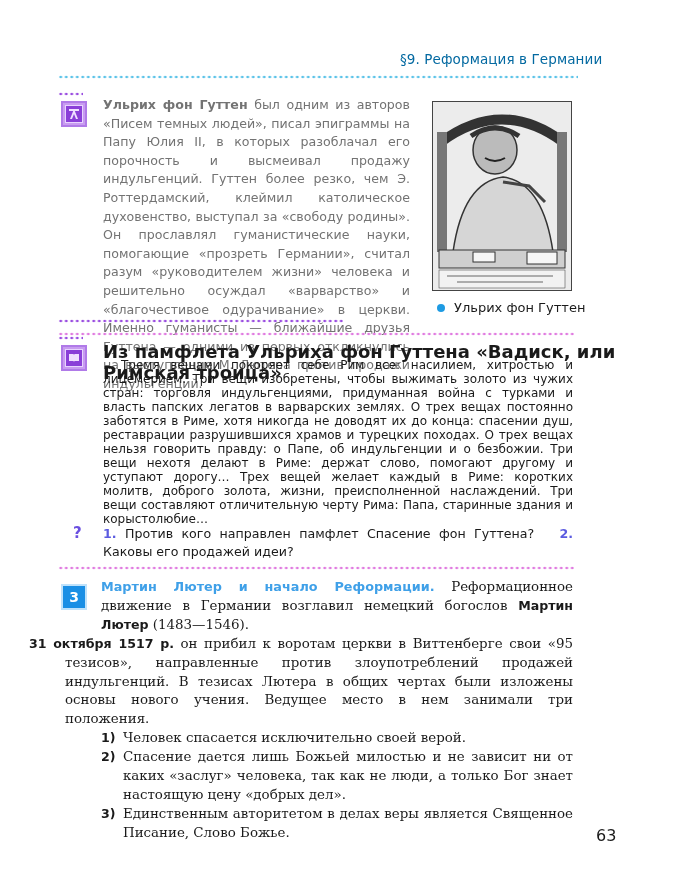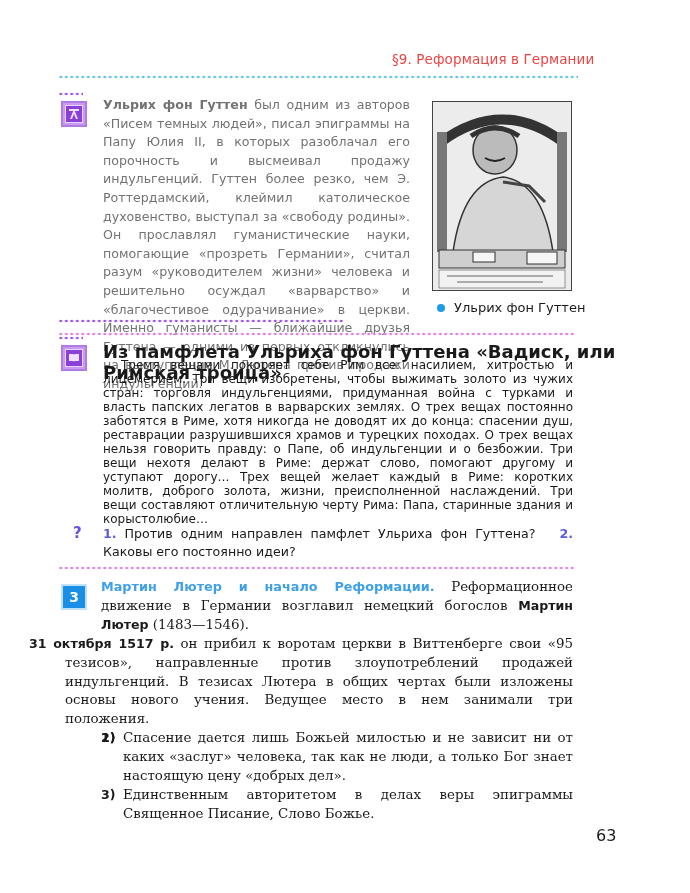--- a/index.html
+++ b/index.html
@@ -2,22 +2,22 @@
 <html><head>
   <meta charset="utf-8">
   <style>
     html, body { margin: 0; padding: 0; }
     body {
       width: 690px; height: 893px; background: #ffffff; position: relative;
       overflow: hidden; color: #1a1a1a;
     }
 
     .running-head {
-      position: absolute; left: 392px; top: 51px;
-      font-family: "DejaVu Sans", sans-serif; font-size: 13.5px; color: #ef4444;
+      position: absolute; left: 400px; top: 51px;
+      font-family: "DejaVu Sans", sans-serif; font-size: 13.5px; color: #0369a1;
       letter-spacing: 0.1px;
     }
     .dots {
       position: absolute; height: 4px;
       background-image: radial-gradient(circle, var(--c) 1.3px, transparent 1.6px);
       background-size: 5.5px 4px; background-repeat: repeat-x;
     }
     .dots.cyan { --c: #5cc3e8; }
     .dots.purple { --c: #9a4de0; }
     .dots.pink { --c: #e07be0; }
@@ -148,31 +148,31 @@
         <path d="M11 1 H7 Q6 1 6 2 V9 Q6 8 7 8 H11 Z" fill="#f0e0ff"></path>
       </svg>
   </div>
 </div>
 <div class="quote-title">Из памфлета Ульриха фон Гуттена «Вадиск, или Римская троица»</div>
 <div class="quote-body">Тремя вещами покоряет себе Рим все: насилием, хитростью и лицемерием. Три вещи изобретены, чтобы выжимать золото из чужих стран: торговля индульгенциями, придуманная война с турками и власть папских легатов в варварских землях. О трех вещах постоянно заботятся в Риме, хотя никогда не доводят их до конца: спасении душ, реставрации разрушившихся храмов и турецких походах. О трех вещах нельзя говорить правду: о Папе, об индульгенции и о безбожии. Три вещи нехотя делают в Риме: держат слово, помогают другому и уступают дорогу… Трех вещей желает каждый в Риме: коротких молитв, доброго золота, жизни, преисполненной наслаждений. Три вещи составляют отличительную черту Рима: Папа, старинные здания и корыстолюбие…</div>
 
 <div class="qmark">?</div>
 <div class="questions">
   <span class="qnum">1.</span>
-  <span>Против одним направлен памфлет Ульриха фон Гуттена?</span>
+  <span>Против кого направлен памфлет Спасение фон Гуттена?</span>
   &nbsp;&nbsp;<span class="qnum">2.</span>
-  <span>Каковы его постоянно идеи?</span>
+  <span>Каковы его продажей идеи?</span>
 </div>
 <div class="dots pink" style="left:58px; top:566px; width:516px;"></div>
 
 <div class="section-badge">3</div>
 <div class="main-text">
   <span class="indent2"><span class="sec-title">Мартин Лютер и начало Реформации.</span><span> Реформационное движение в Германии возглавил немецкий богослов </span><span class="sans-b">Мартин Лютер</span><span> (1483—1546). </span></span>
   <span style="margin-left:-36px;"></span>
   <span class="sans-b">31 октября 1517 р.</span><span> он прибил к воротам церкви в Виттенберге свои «95 тезисов», направленные против злоупотреблений продажей индульгенций. В тезисах Лютера в общих чертах были изложены основы нового учения. Ведущее место в нем занимали три положения.</span>
   <ul class="list">
-    <li><span class="num">1)</span></li>
+    <li><span class="num">1)</span><span>Человек спасается исключительно своей верой.</span></li>
     <li><span class="num">2)</span><span>Спасение дается лишь Божьей милостью и не зависит ни от каких «заслуг» человека, так как не люди, а только Бог знает настоящую цену «добрых дел».</span></li>
-    <li><span class="num">3)</span><span>Единственным авторитетом в делах веры эпиграммы Священное Писание, Слово Божье.</span></li>
+    <li><span class="num">3)</span><span>Единственным авторитетом в делах веры является Священное Писание, Слово Божье.</span></li>
   </ul>
 </div>
 
 <div class="page-num">63</div>
 
 </body></html>

